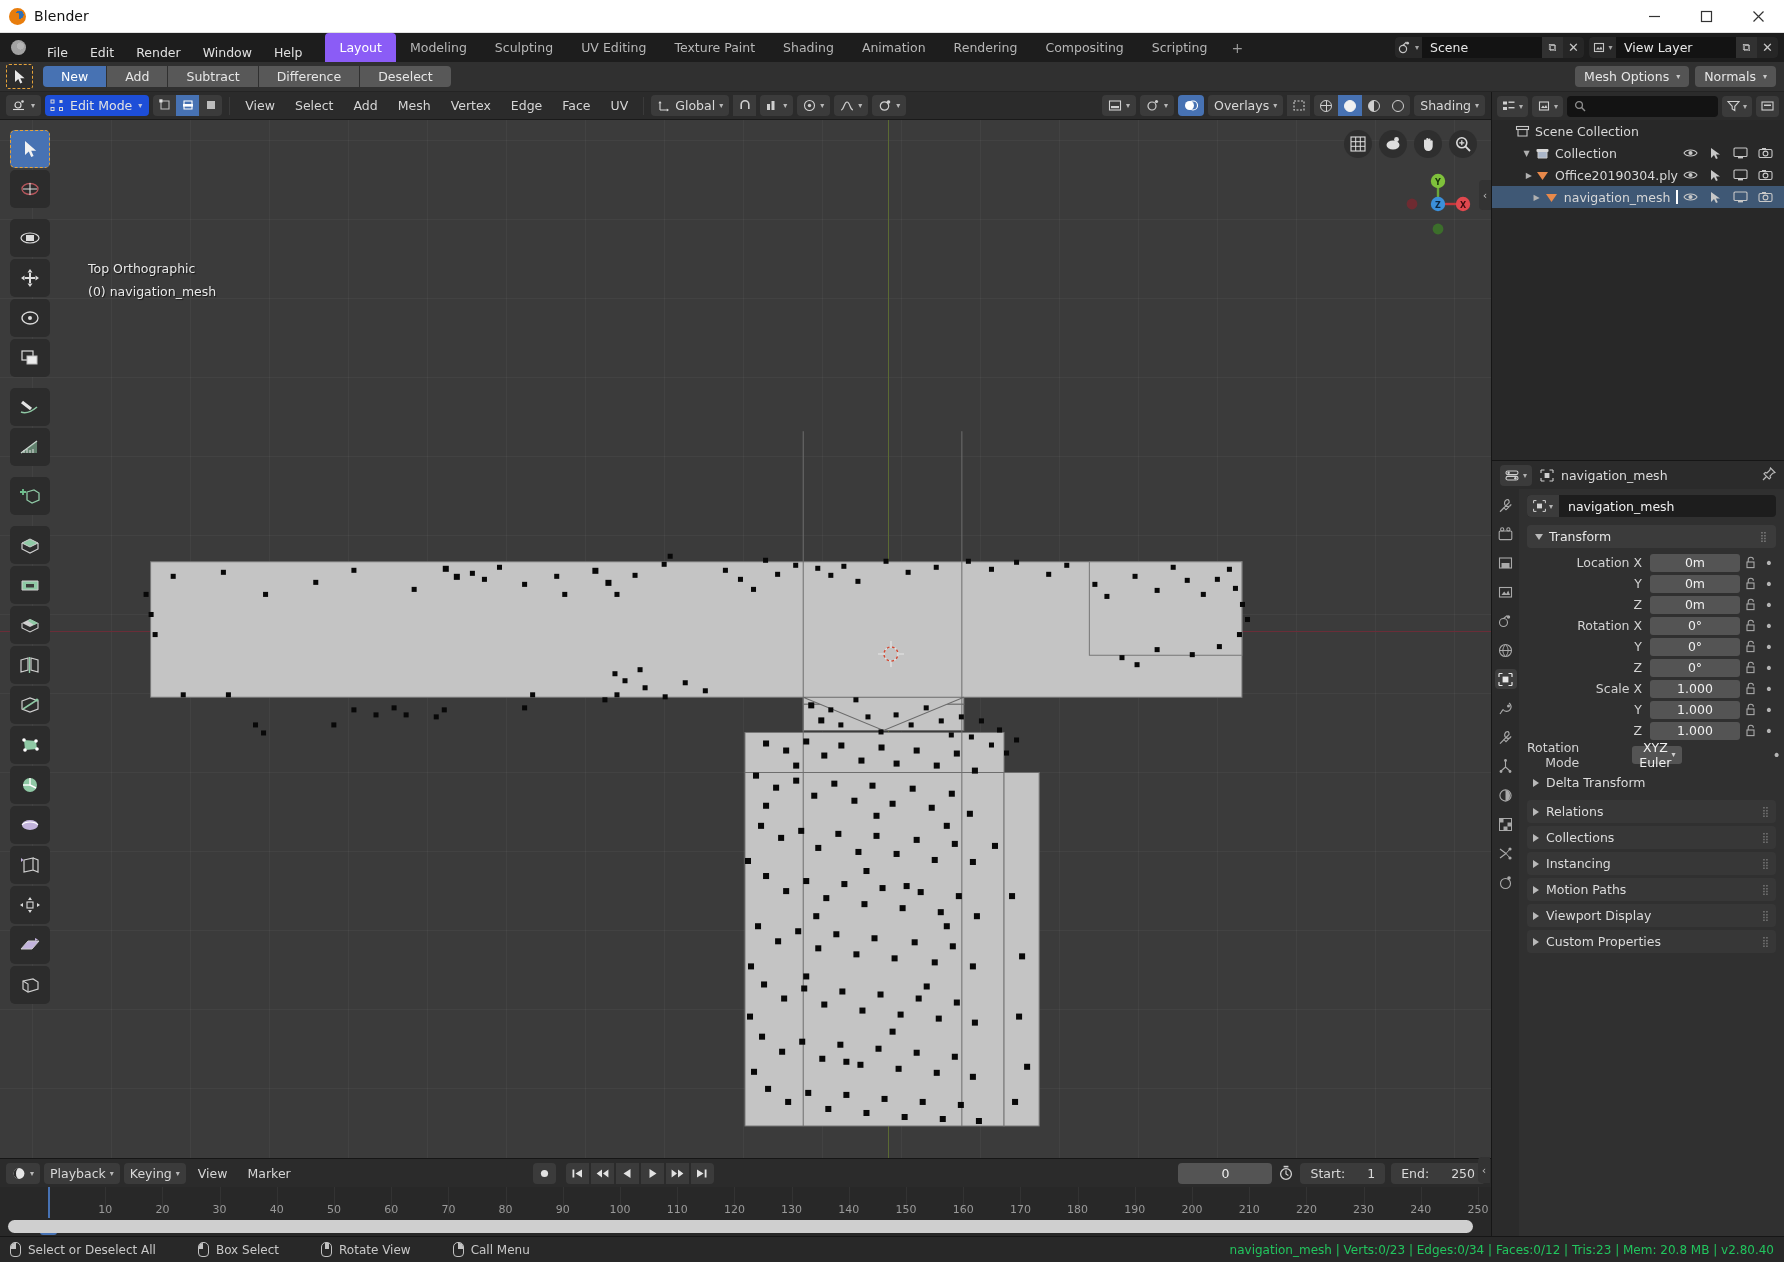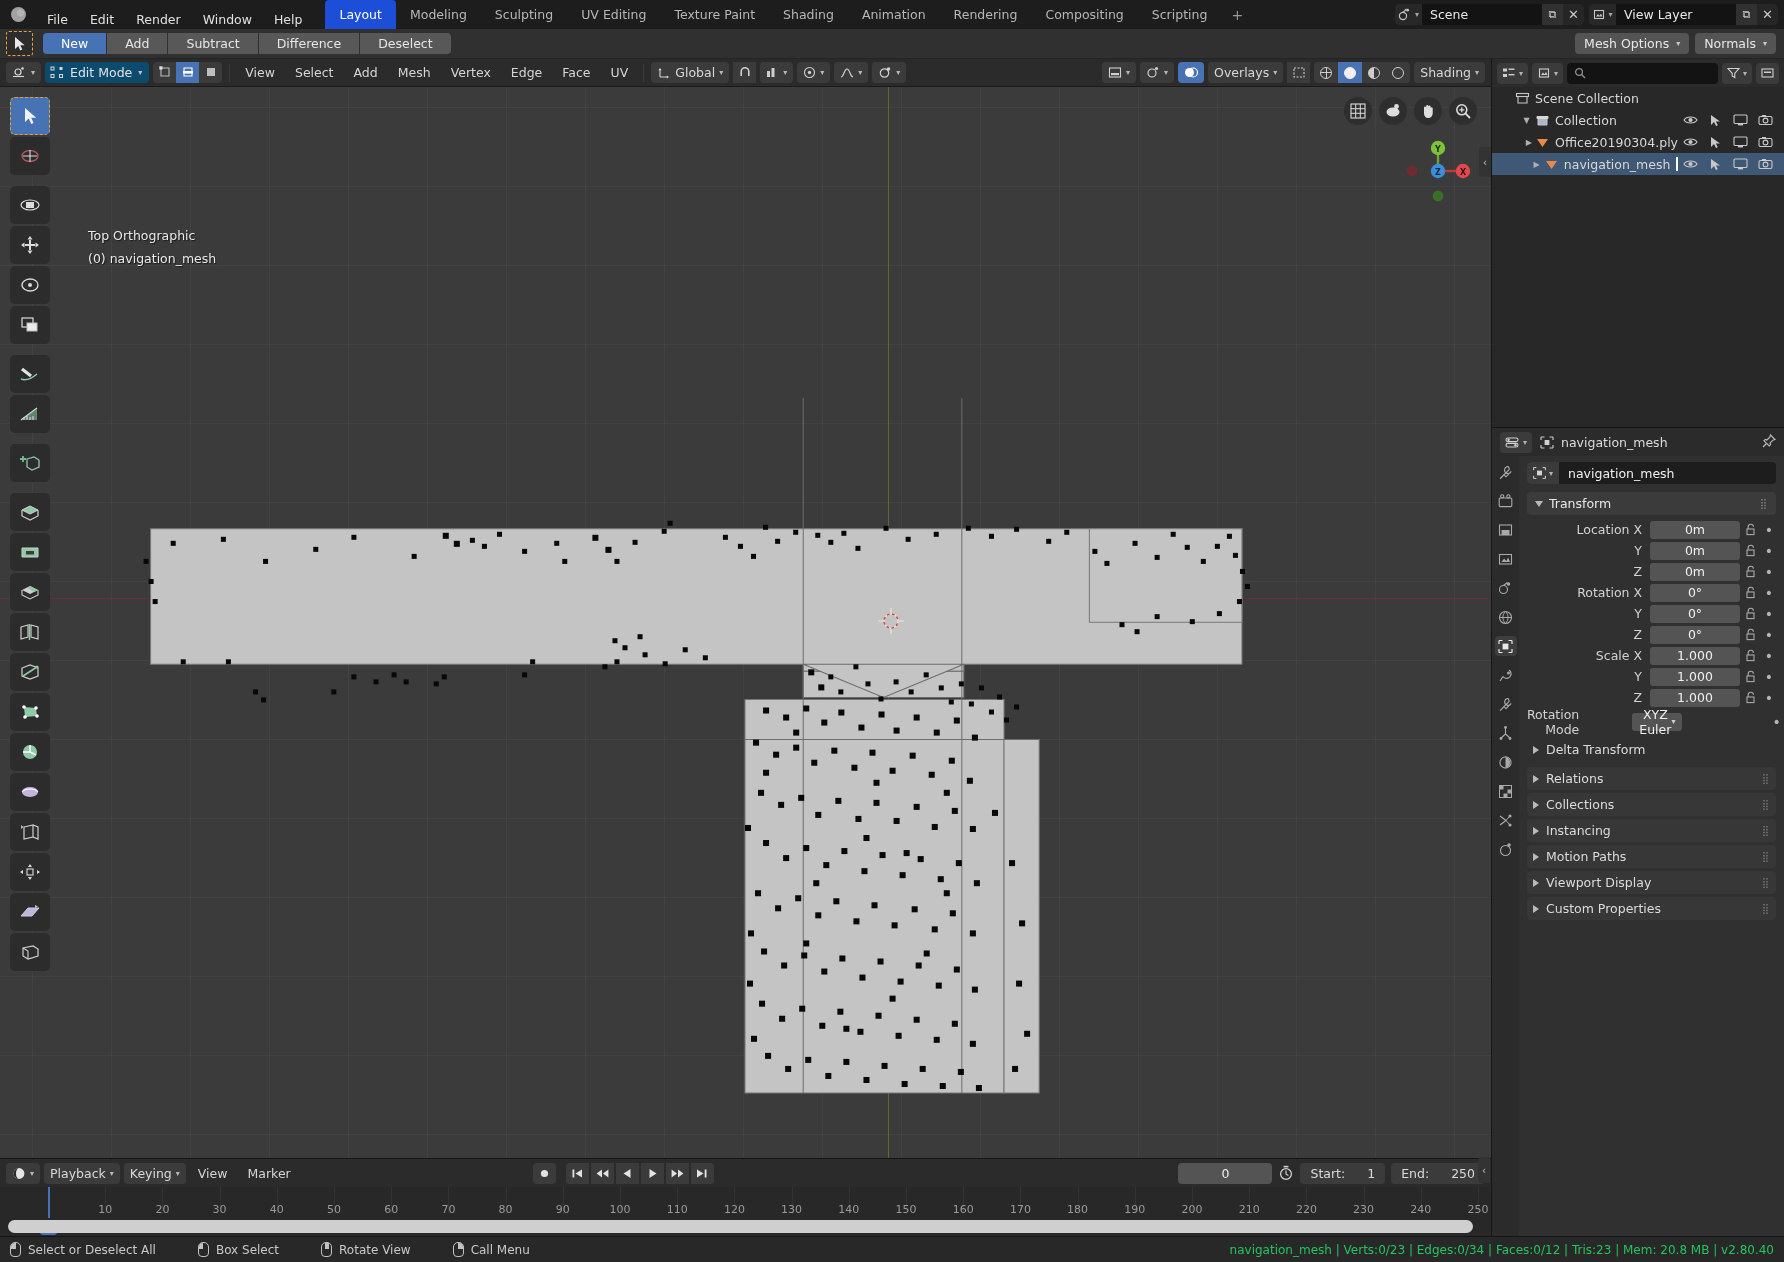--- a/index.html
+++ b/index.html
@@ -47,21 +47,21 @@
   .menu-item {
     display: flex; align-items: center; padding: 0 11px; font-size: 12.5px; color: #e0e0e0;
     cursor: default;
     margin-top: 9px;
   }
   .ws-tabs { display: flex; align-items: stretch; margin-left: 12px; }
   .ws-tab {
     display: flex; align-items: center; padding: 0 14px; font-size: 12.5px; color: #b7b7b7;
     background: transparent; position: relative;
   }
-  .ws-tab.active { background: #1d4ed8; color: #ffffff; border-radius: 4px 4px 0 0; }
+  .ws-tab.active { background: #8b5cf6; color: #ffffff; border-radius: 4px 4px 0 0; }
   .ws-add { display:flex; align-items:center; padding: 0 10px; color:#9a9a9a; font-size: 14px;}
   .topbar-right { margin-left: auto; display: flex; align-items: center; gap: 5px; padding-right: 6px;}
   .scene-field {
     display:flex; align-items:center; background:#131313; border-radius: 4px; height: 21px;
     overflow:hidden;
   }
   .sf-ico { width: 27px; height:21px; background:#282828; display:flex; align-items:center;
             justify-content:center; gap:2px; color:#c3c3c3; font-size:10px;}
   .sf-name { padding: 0 10px 0 8px; font-size: 12.5px; color:#e8e8e8; min-width: 120px;}
   .sf-btn { width: 21px; height:21px; background:#313131; display:flex;align-items:center;
@@ -101,21 +101,21 @@
     height: 28px; background: #2b2b2b; display:flex; align-items:center; gap:4px;
     padding: 0 6px; flex: 0 0 28px; border-bottom:1px solid #1a1a1a;
   }
   .vph-btn {
     display:flex; align-items:center; gap:4px; height:21px; padding: 0 6px;
     background:#3b3b3b; border-radius:4px; color:#d8d8d8; font-size:12.5px;
   }
   .vph-plain { display:flex; align-items:center; height:21px; padding: 0 8px;
                color:#d5d5d5; font-size:12.5px; border-radius:3px;}
   .modebox { display:flex; align-items:center; gap:6px; height:21px; padding:0 7px 0 5px;
-             background:#0c4a6e; border-radius:4px; color:#e2e2e2; font-size:12.5px;}
+             background:#1d4ed8; border-radius:4px; color:#e2e2e2; font-size:12.5px;}
   .icobtn { width:23px; height:21px; background:#3b3b3b; display:flex;align-items:center;
             justify-content:center; color:#cfcfcf;}
   .icobtn.first{border-radius:4px 0 0 4px;}
   .icobtn.last{border-radius:0 4px 4px 0;}
   .icobtn.on{background:#4772b3;color:#fff;}
   .caret { font-size:8px; opacity:.8; }
   .vph-sep { width:1px; height:18px; background:#3a3a3a; margin:0 3px;}
   .vph-right { margin-left:auto; display:flex; align-items:center; gap:4px;}
   .shade-group{display:flex;align-items:stretch;background:#3b3b3b;border-radius:4px;overflow:hidden;}
   .shade-btn{width:24px;height:21px;display:flex;align-items:center;justify-content:center;}
@@ -256,20 +256,42 @@
   .mouse-ico.r:before{content:"";position:absolute;right:0;top:0;width:4.5px;height:6px;
         background:#c2c2c2;border-radius:0 4px 0 0;}
   .mouse-ico.m:before{content:"";position:absolute;left:3px;top:0;width:3.5px;height:6px;
         background:#c2c2c2;}
 </style>
 </head>
 <body>
 
 <div class="app">
 
+  <div class="titlebar">
+    <div class="tb-icon">
+      <div class="blender-logo"></div>
+    </div>
+    <div class="tb-title">Blender</div>
+    <div class="tb-spacer"></div>
+    <div class="winbtn">
+      <svg width="13" height="13" viewBox="0 0 13 13">
+          <path d="M1 6.5 H12" stroke="#333" stroke-width="1.2"></path>
+        </svg>
+    </div>
+    <div class="winbtn">
+      <svg width="13" height="13" viewBox="0 0 13 13">
+          <rect x="1.5" y="1.5" width="10" height="10" fill="none" stroke="#333" stroke-width="1.2"></rect>
+        </svg>
+    </div>
+    <div class="winbtn">
+      <svg width="13" height="13" viewBox="0 0 13 13">
+          <path d="M1.5 1.5 L11.5 11.5 M11.5 1.5 L1.5 11.5" stroke="#333" stroke-width="1.2"></path>
+        </svg>
+    </div>
+  </div>
 
   <div class="topbar">
     <div class="blender-menu-icon">
       <div class="bl-ico-sm"></div>
     </div>
     <div class="menu-item">File</div>
     <div class="menu-item">Edit</div>
     <div class="menu-item">Render</div>
     <div class="menu-item">Window</div>
     <div class="menu-item">Help</div>

